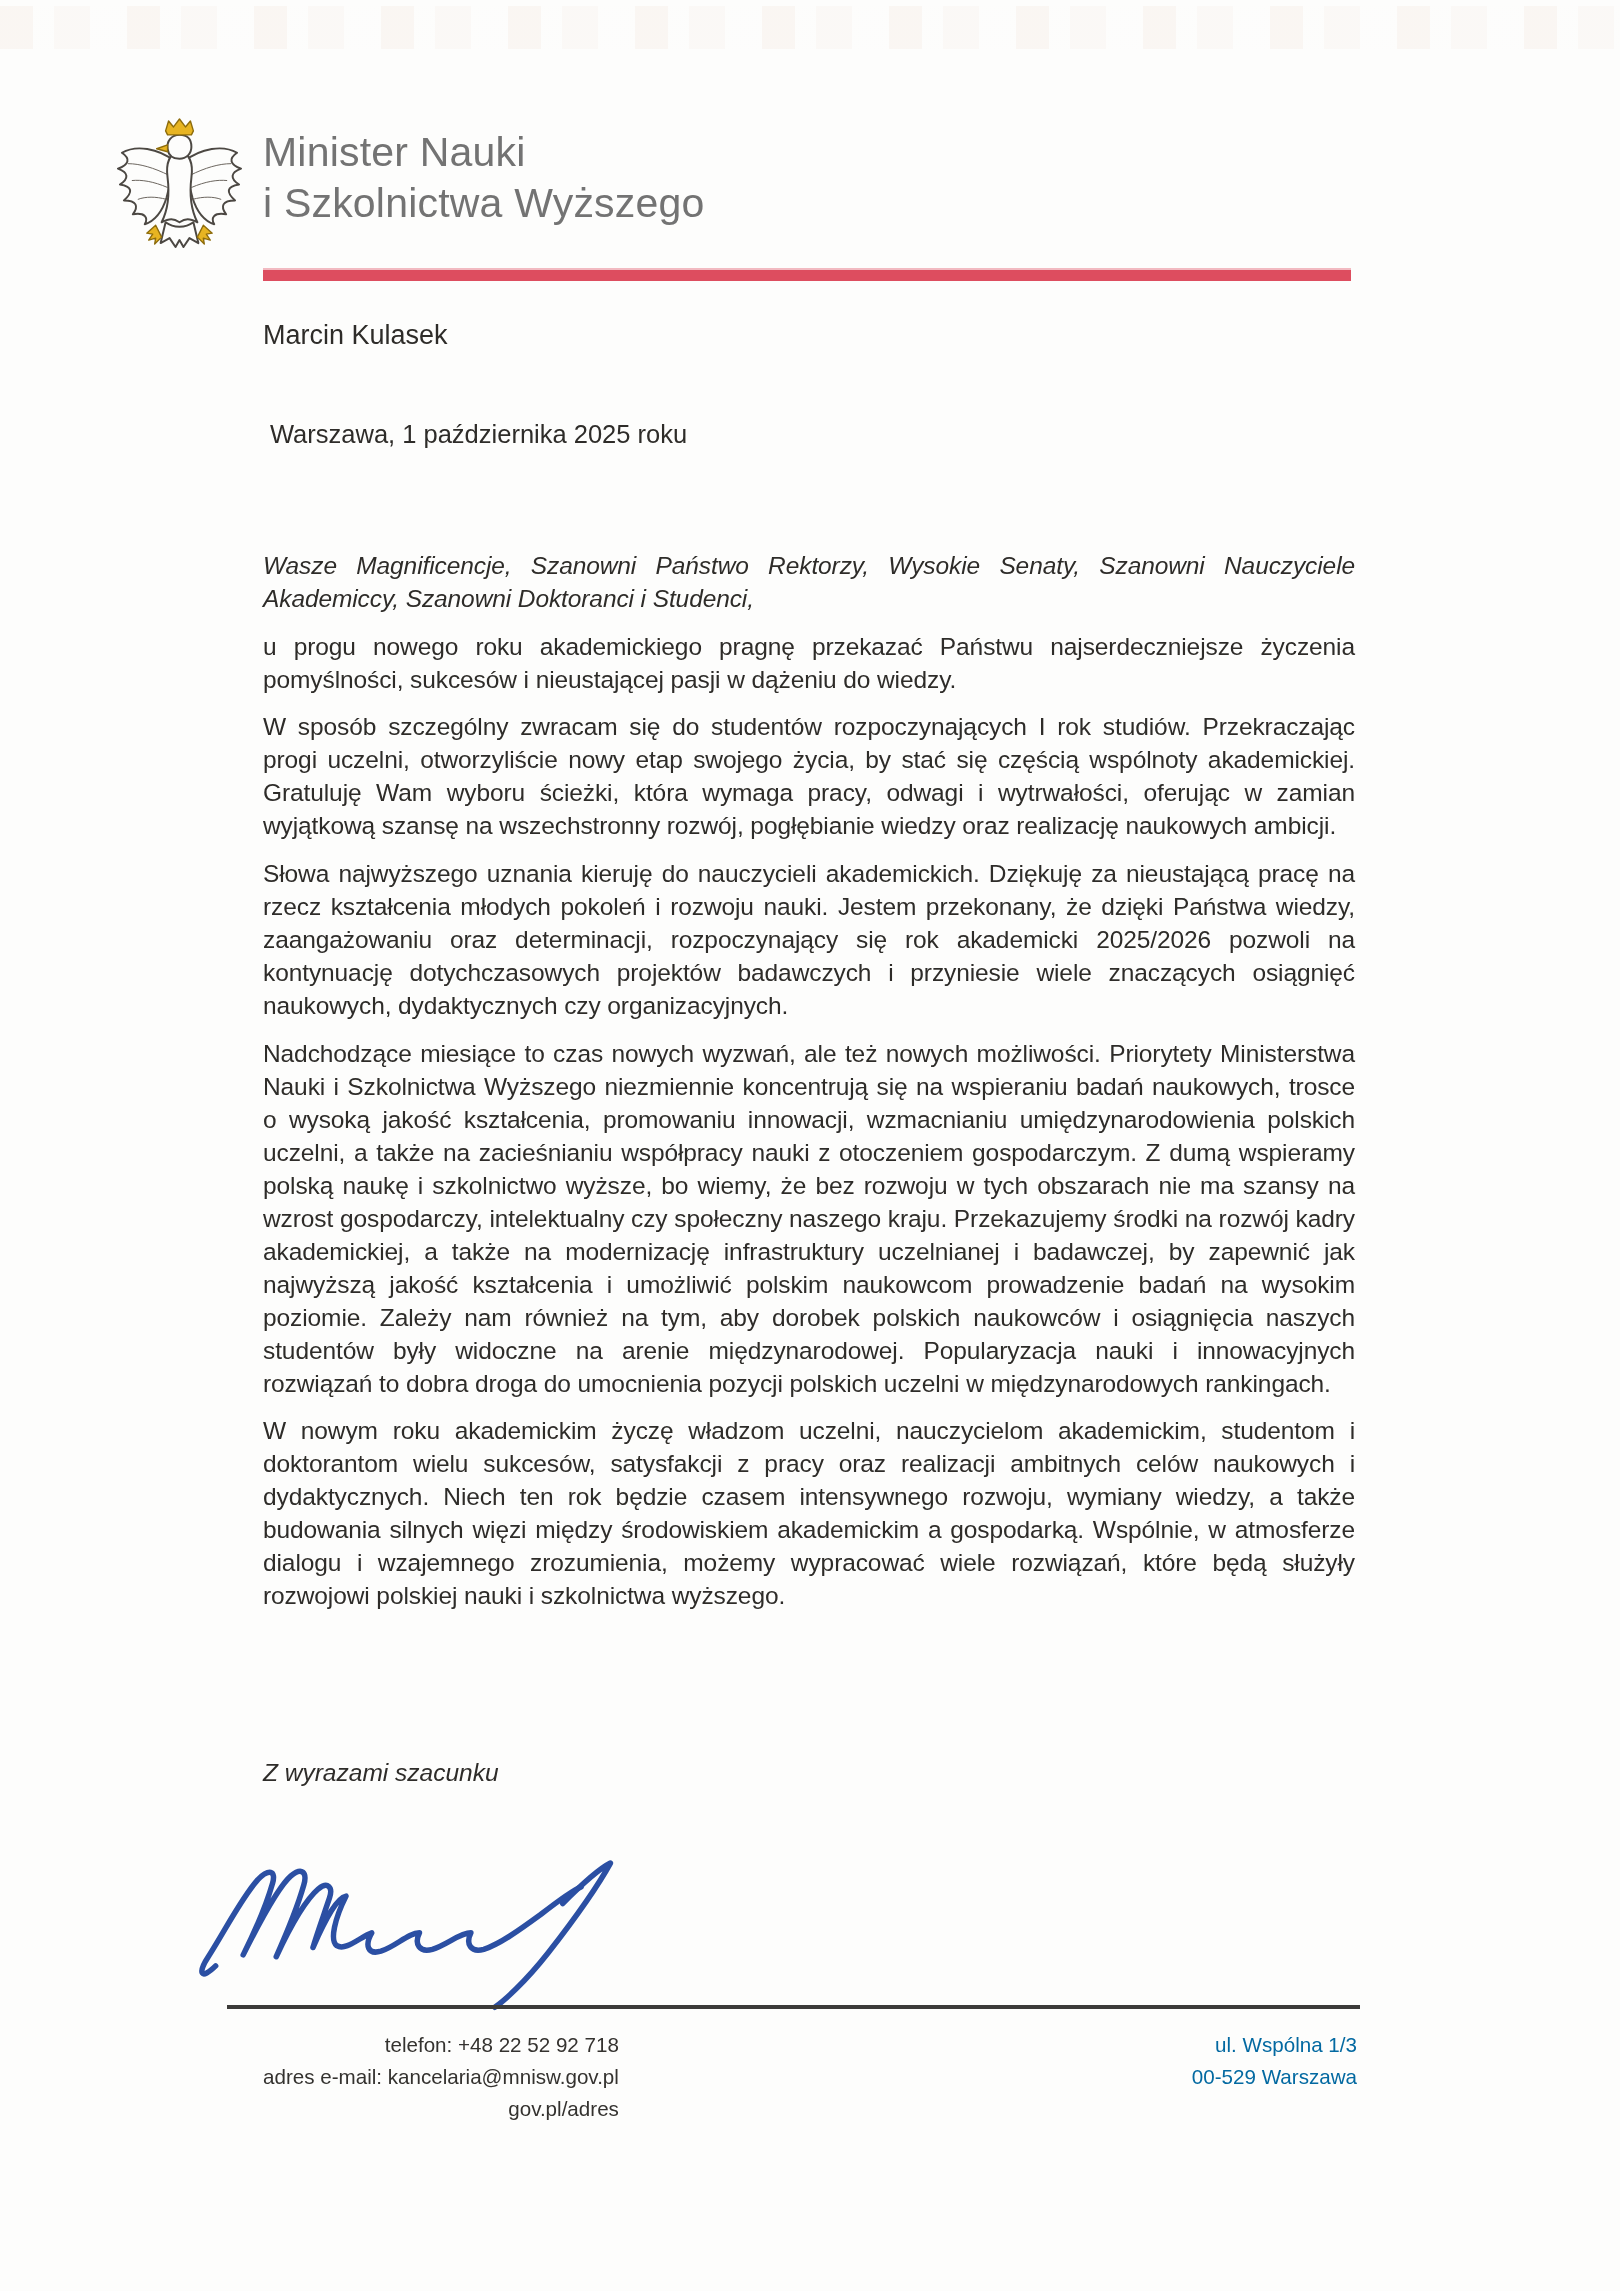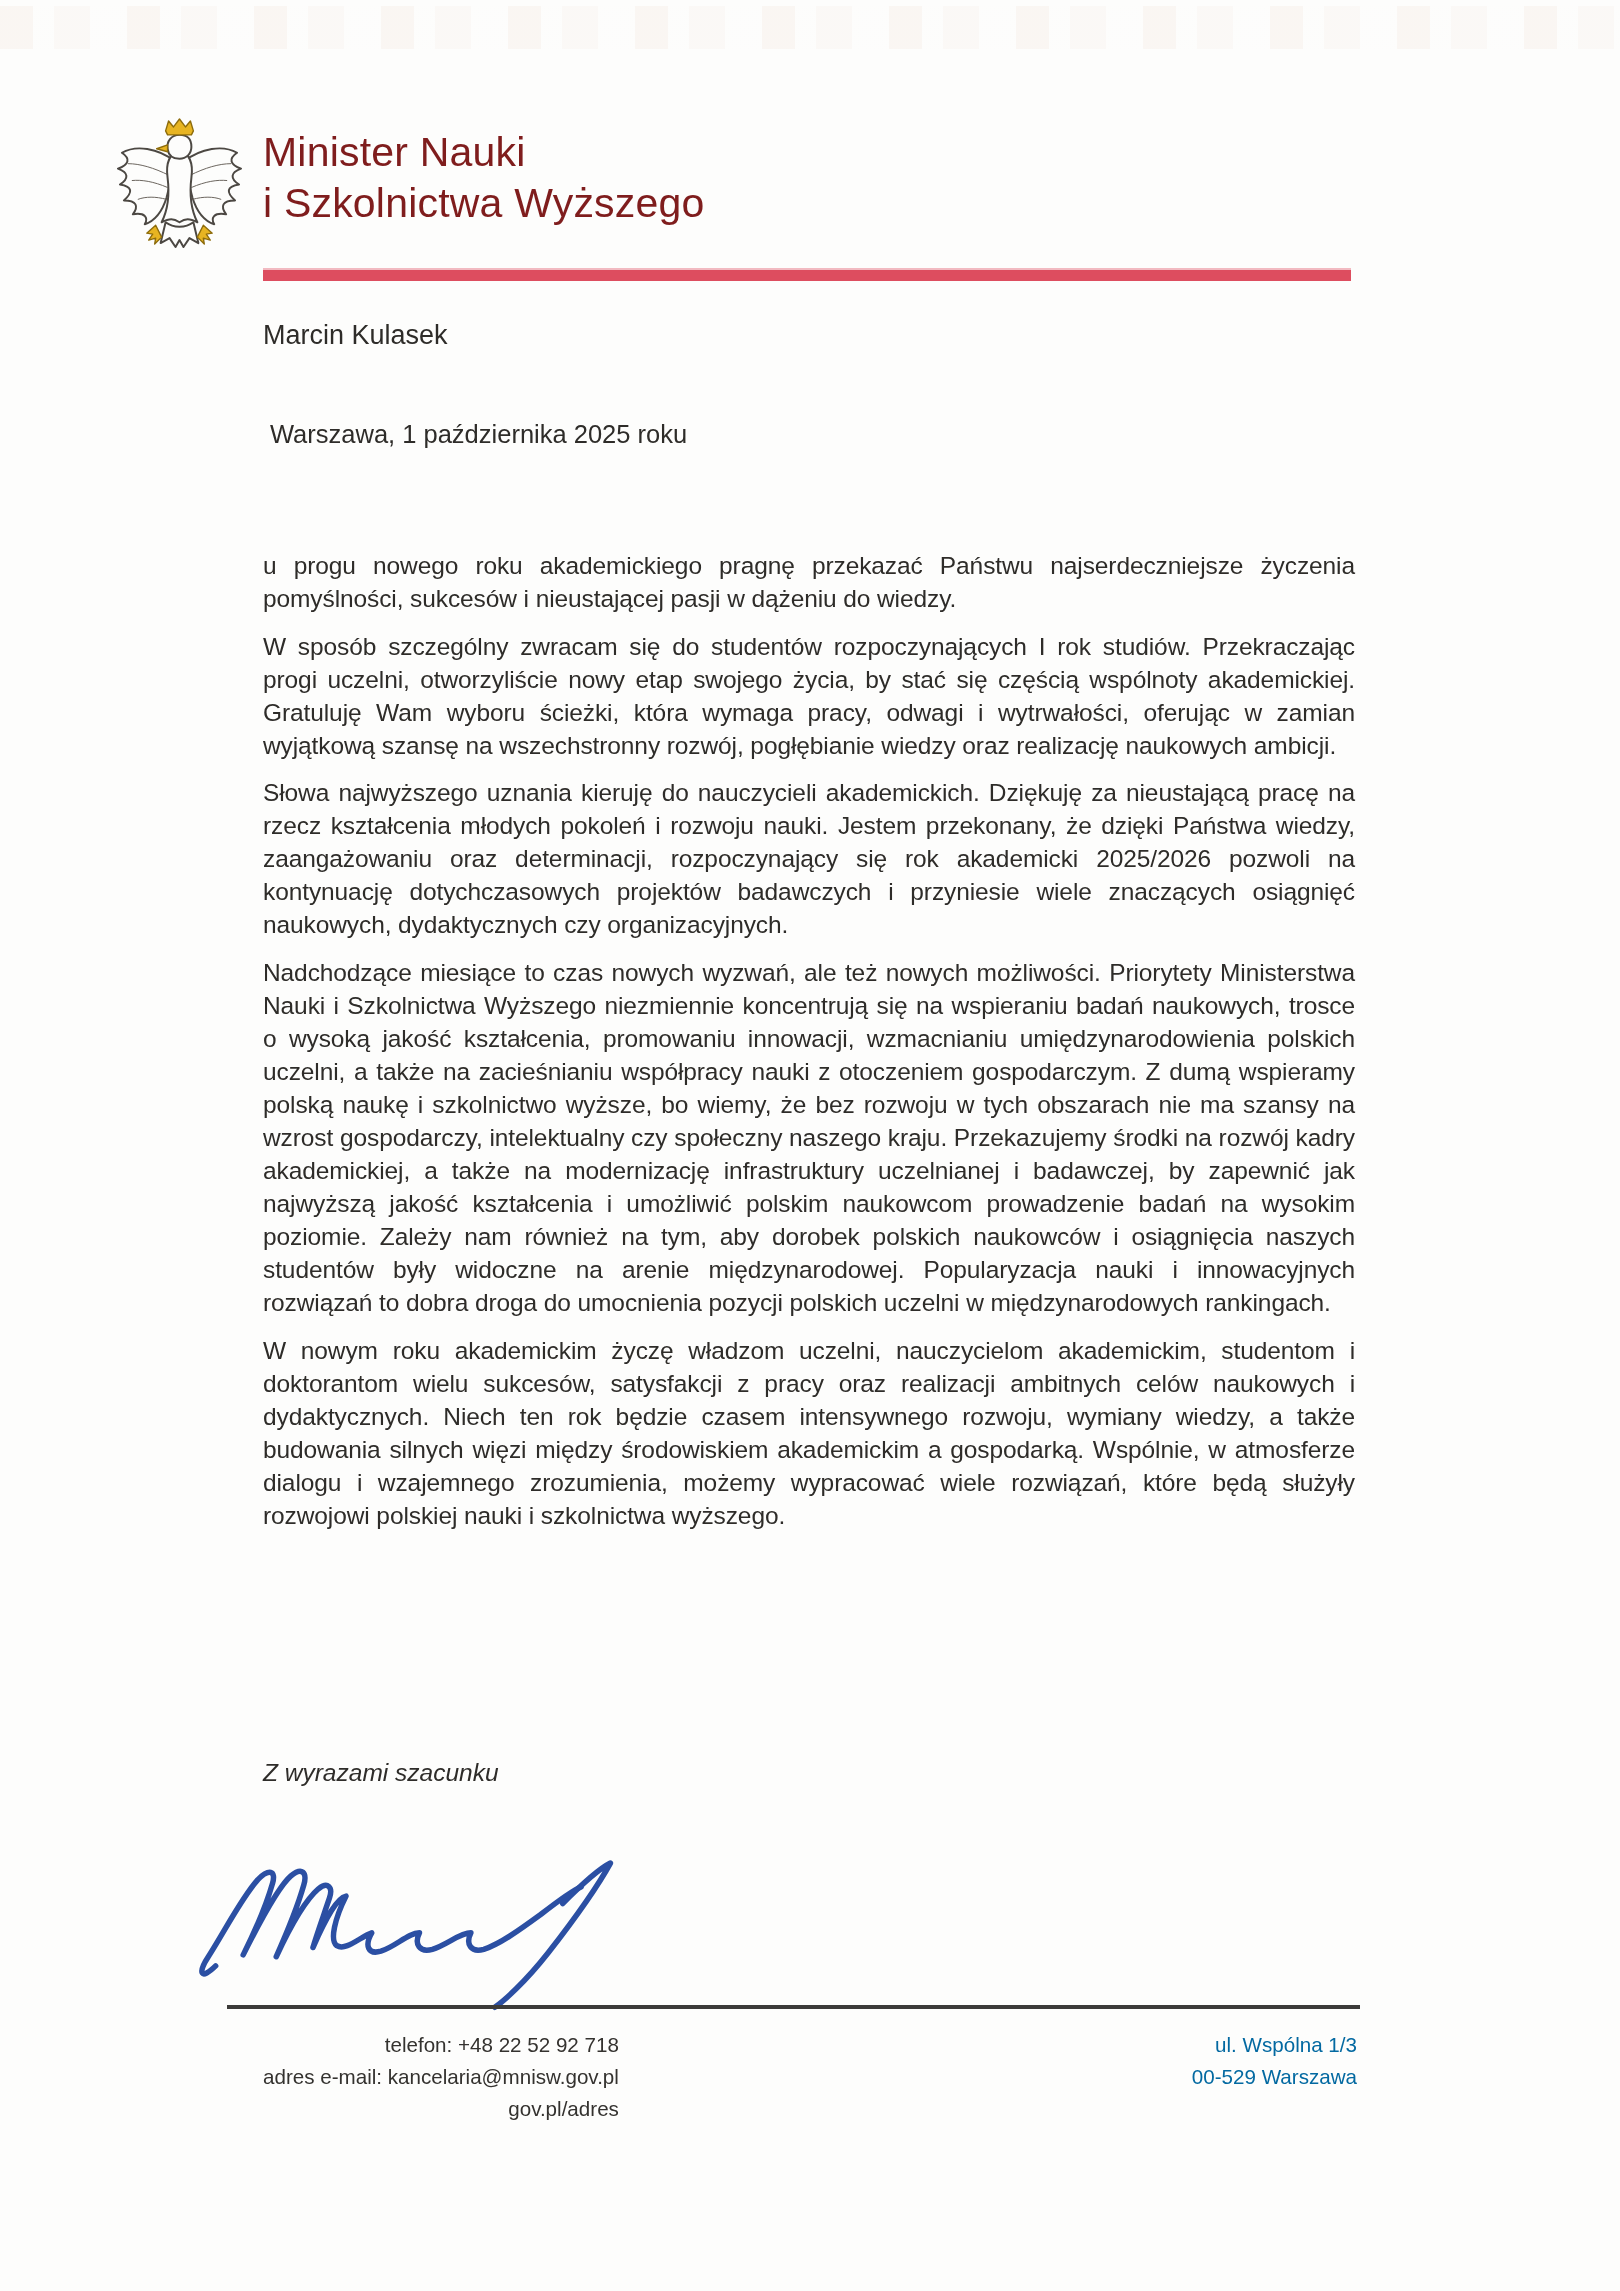--- a/index.html
+++ b/index.html
@@ -15,21 +15,21 @@
   .scan-noise{
     position:absolute;left:0;top:5.9px;width:100%;height:43px;
     background:repeating-linear-gradient(90deg,
       rgba(242,228,218,.55) 0 33px, rgba(252,250,247,.15) 33px 54px,
       rgba(244,233,226,.45) 54px 90px, rgba(252,250,247,.1) 90px 127px);
     opacity:.5;
   }
   .emblem{position:absolute;left:110px;top:118px;width:139px;height:165px;}
   .ministry-title{
     position:absolute;left:263px;top:127px;
-    font-size:41px;line-height:51px;color:#7f1d1d;letter-spacing:0.2px;
+    font-size:41px;line-height:51px;color:#737373;letter-spacing:0.2px;
   }
   .accent-rule{
     position:absolute;left:263px;top:268px;width:1088px;height:10.8px;
     background:var(--accent,#dd4d5f);
     border-top:2px solid #f2bac1;
   }
   .sender{position:absolute;left:263px;top:320px;font-size:27px;}
   .dateline{position:absolute;left:270px;top:420px;font-size:25.5px;}
   .body{
     position:absolute;left:263px;top:549px;width:1092px;
@@ -93,20 +93,21 @@
     <div>i Szkolnictwa Wyższego</div>
   </div>
 
   <div class="accent-rule"></div>
 
   <div class="sender">Marcin Kulasek</div>
 
   <div class="dateline">Warszawa, 1 października 2025 roku</div>
 
   <main class="body">
+    <p class="salutation">Wasze Magnificencje, Szanowni Państwo Rektorzy, Wysokie Senaty, Szanowni Nauczyciele Akademiccy, Szanowni Doktoranci i Studenci,</p>
     <p>u progu nowego roku akademickiego pragnę przekazać Państwu najserdeczniejsze życzenia pomyślności, sukcesów i nieustającej pasji w dążeniu do wiedzy.</p>
     <p>W sposób szczególny zwracam się do studentów rozpoczynających I rok studiów. Przekraczając progi uczelni, otworzyliście nowy etap swojego życia, by stać się częścią wspólnoty akademickiej. Gratuluję Wam wyboru ścieżki, która wymaga pracy, odwagi i wytrwałości, oferując w zamian wyjątkową szansę na wszechstronny rozwój, pogłębianie wiedzy oraz realizację naukowych ambicji.</p>
     <p>Słowa najwyższego uznania kieruję do nauczycieli akademickich. Dziękuję za nieustającą pracę na rzecz kształcenia młodych pokoleń i rozwoju nauki. Jestem przekonany, że dzięki Państwa wiedzy, zaangażowaniu oraz determinacji, rozpoczynający się rok akademicki 2025/2026 pozwoli na kontynuację dotychczasowych projektów badawczych i przyniesie wiele znaczących osiągnięć naukowych, dydaktycznych czy organizacyjnych.</p>
     <p>Nadchodzące miesiące to czas nowych wyzwań, ale też nowych możliwości. Priorytety Ministerstwa Nauki i Szkolnictwa Wyższego niezmiennie koncentrują się na wspieraniu badań naukowych, trosce o wysoką jakość kształcenia, promowaniu innowacji, wzmacnianiu umiędzynarodowienia polskich uczelni, a także na zacieśnianiu współpracy nauki z otoczeniem gospodarczym. Z dumą wspieramy polską naukę i szkolnictwo wyższe, bo wiemy, że bez rozwoju w tych obszarach nie ma szansy na wzrost gospodarczy, intelektualny czy społeczny naszego kraju. Przekazujemy środki na rozwój kadry akademickiej, a także na modernizację infrastruktury uczelnianej i badawczej, by zapewnić jak najwyższą jakość kształcenia i umożliwić polskim naukowcom prowadzenie badań na wysokim poziomie. Zależy nam również na tym, aby dorobek polskich naukowców i osiągnięcia naszych studentów były widoczne na arenie międzynarodowej. Popularyzacja nauki i innowacyjnych rozwiązań to dobra droga do umocnienia pozycji polskich uczelni w międzynarodowych rankingach.</p>
     <p>W nowym roku akademickim życzę władzom uczelni, nauczycielom akademickim, studentom i doktorantom wielu sukcesów, satysfakcji z pracy oraz realizacji ambitnych celów naukowych i dydaktycznych. Niech ten rok będzie czasem intensywnego rozwoju, wymiany wiedzy, a także budowania silnych więzi między środowiskiem akademickim a gospodarką. Wspólnie, w atmosferze dialogu i wzajemnego zrozumienia, możemy wypracować wiele rozwiązań, które będą służyły rozwojowi polskiej nauki i szkolnictwa wyższego.</p>
   </main>
 
   <div class="closing">Z wyrazami szacunku</div>
 
   <div class="signature">

